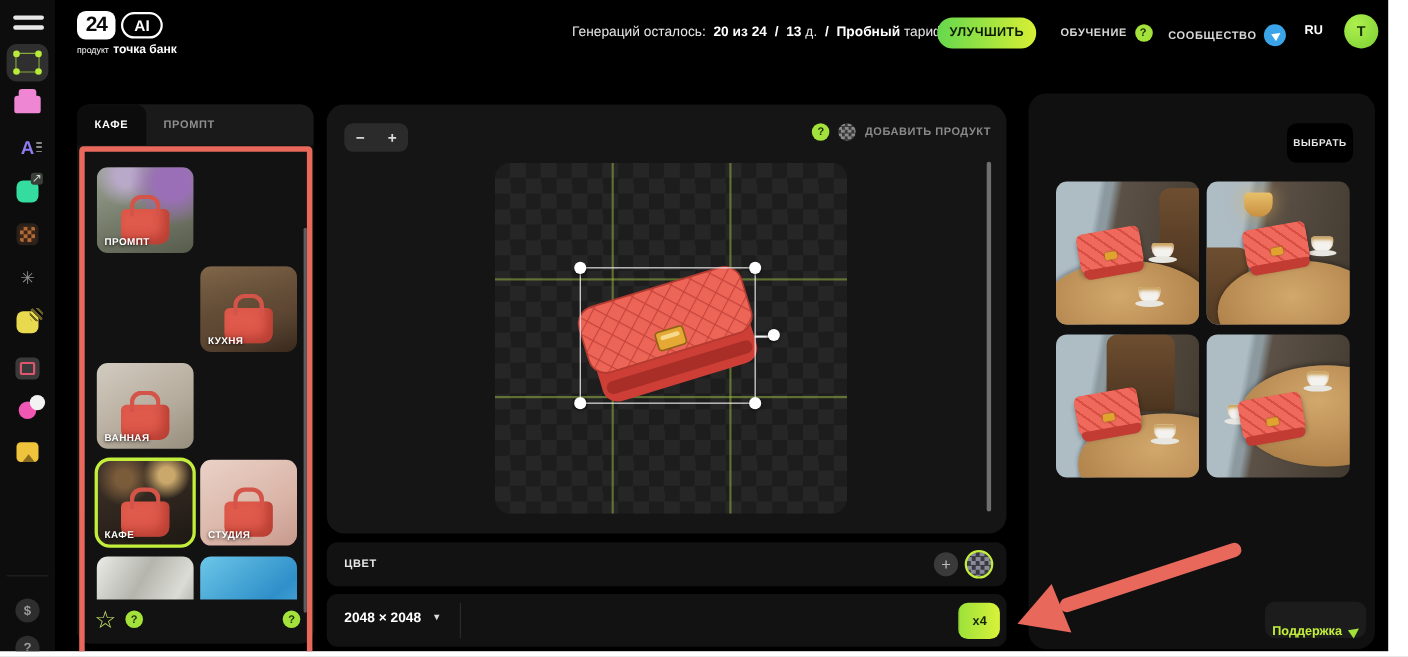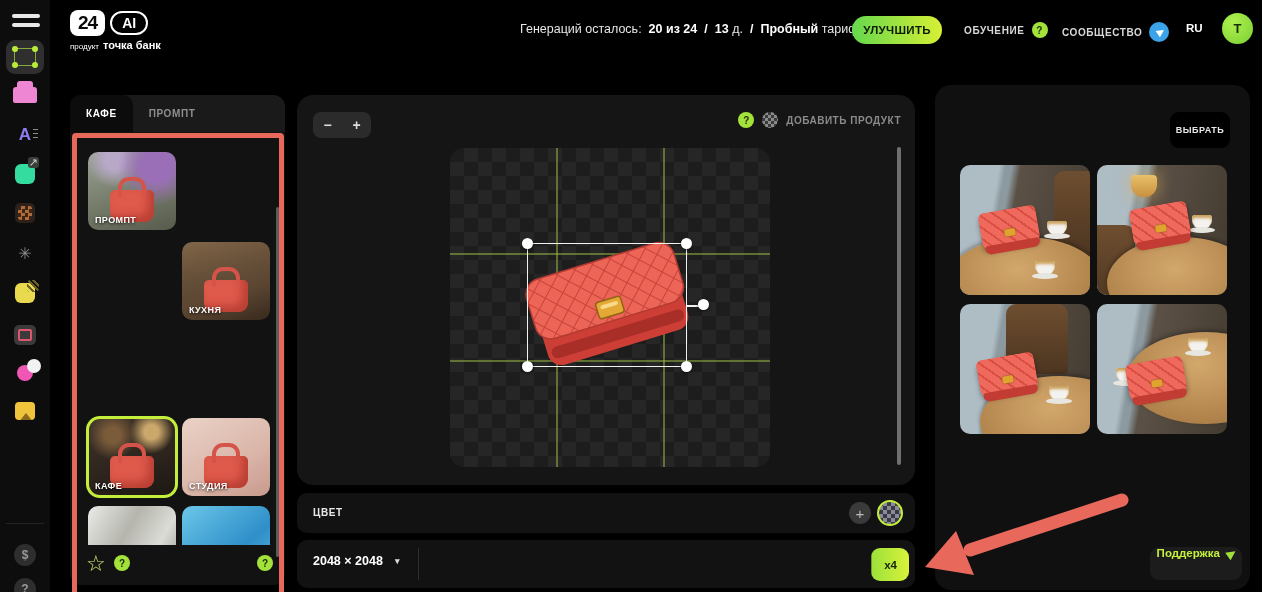--- a/index.html
+++ b/index.html
@@ -135,21 +135,21 @@
   .scene .lamp { position:absolute; left:34px; top:10px; width:26px; height:22px; background:linear-gradient(#e8c06a,#c89040); border-radius:4px 4px 12px 12px; box-shadow:0 0 14px 4px rgba(230,180,90,.35); }
   .scene .walletm { position:absolute; left:28px; top:48px; width:58px; height:36px; transform:rotate(-10deg);
     background:repeating-linear-gradient(45deg,#ef6a5c 0 7px,#d94f44 7px 9px), repeating-linear-gradient(-45deg,transparent 0 7px, rgba(160,35,30,.5) 7px 9px); background-color:#ea6054;
     border-radius:6px; box-shadow:0 4px 5px rgba(0,0,0,.35); }
   .scene .walletm::before { content:""; position:absolute; left:2px; bottom:-6px; width:95%; height:9px; background:#c23c33; border-radius:3px 3px 6px 6px; }
   .scene .walletm::after { content:""; position:absolute; left:50%; top:55%; transform:translateX(-50%); width:11px; height:7px; background:#e0a32e; border-radius:2px; box-shadow:0 0 2px #7a5a10; }
   .scene .cup { position:absolute; width:26px; height:18px; }
   .scene .cup::before { content:""; position:absolute; left:3px; top:0; width:20px; height:14px; background:#f4f2ee; border-radius:3px 3px 9px 9px; box-shadow:inset 0 3px 3px #caa05a; }
   .scene .cup::after { content:""; position:absolute; left:0; bottom:0; width:26px; height:6px; background:#e8e6e0; border-radius:50%; }
   .btn-support { position:absolute; right:8px; bottom:10px; width:92px; height:33px; background:#1c1c1c; border-radius:9px;
-    display:flex; align-items:flex-start; justify-content:center; gap:7px; color:#c3ef3c; font-weight:800; font-size:11.5px; cursor:pointer; }
+    display:flex; align-items:flex-end; justify-content:center; gap:7px; color:#c3ef3c; font-weight:800; font-size:11.5px; cursor:pointer; }
   .btn-support .plane { color:#9fe03a; font-size:11px; transform:rotate(-35deg); }
 
   
   .wallet-svg { position:absolute; left:55px; top:85px; pointer-events:none; }
 
   
   .arrow-svg { position:absolute; left:890px; top:478px; pointer-events:none; z-index:20; }
 </style>
 </head>
 <body>
@@ -247,20 +247,24 @@
       <div class="tab">ПРОМПТ</div>
     </div>
     <div class="tgrid">
       <div class="theme-card t-flowers" style="left:10px; top:14px;">
         <div class="bagmini"></div>
         <span class="lbl">ПРОМПТ</span>
       </div>
       <div class="theme-card t-kitchen" style="left:104px; top:104px;">
         <div class="bagmini"></div>
         <span class="lbl">КУХНЯ</span>
+      </div>
+      <div class="theme-card t-bath" style="left:10px; top:192px;">
+        <div class="bagmini"></div>
+        <span class="lbl">ВАННАЯ</span>
       </div>
       <div class="theme-card t-cafe selected" style="left:10px; top:280px;">
         <div class="bagmini"></div>
         <span class="lbl">КАФЕ</span>
       </div>
       <div class="theme-card t-studio" style="left:104px; top:280px;text-align:center;">
         <div class="bagmini"></div>
         <span class="lbl">СТУДИЯ</span>
       </div>
       <div class="theme-card t-silk" style="left:10px; top:368px; height:78px;">

